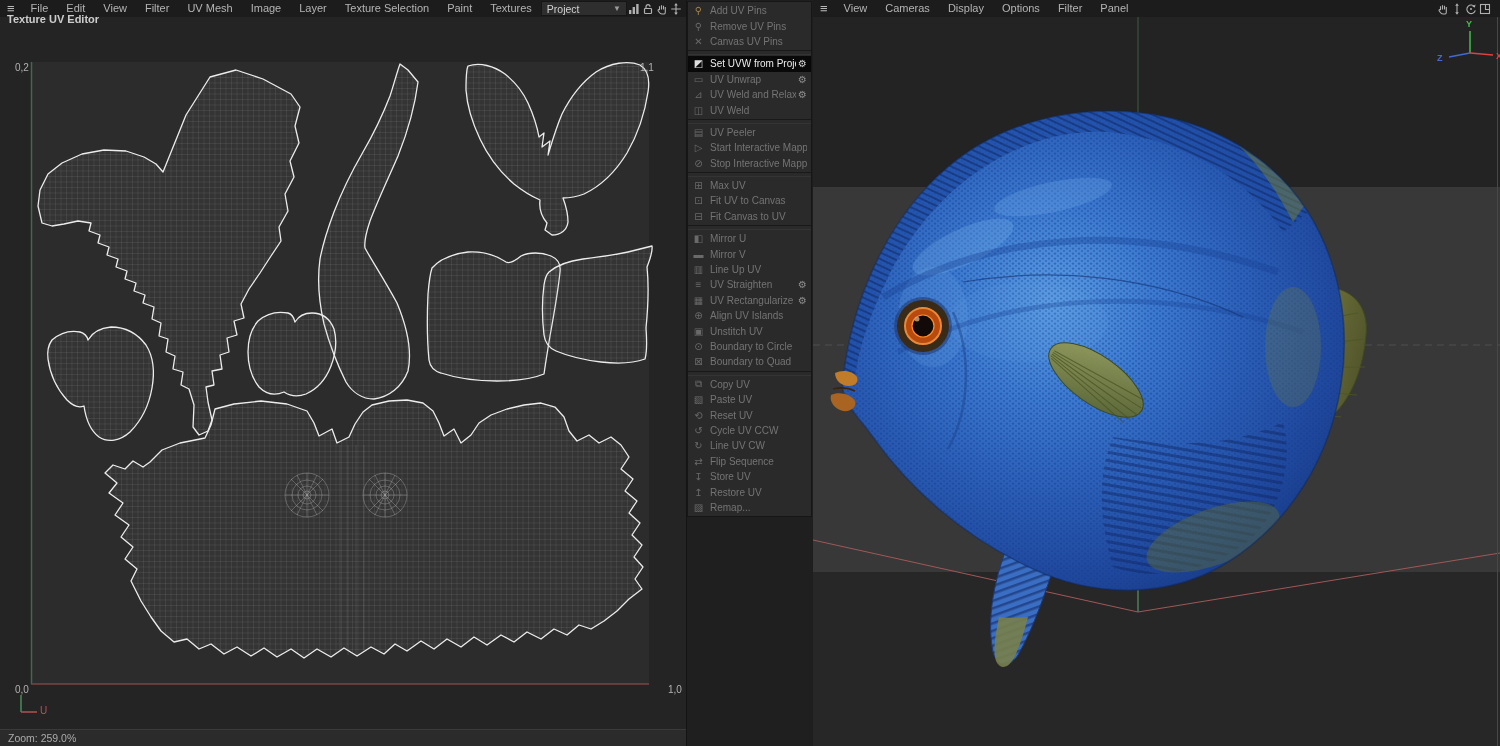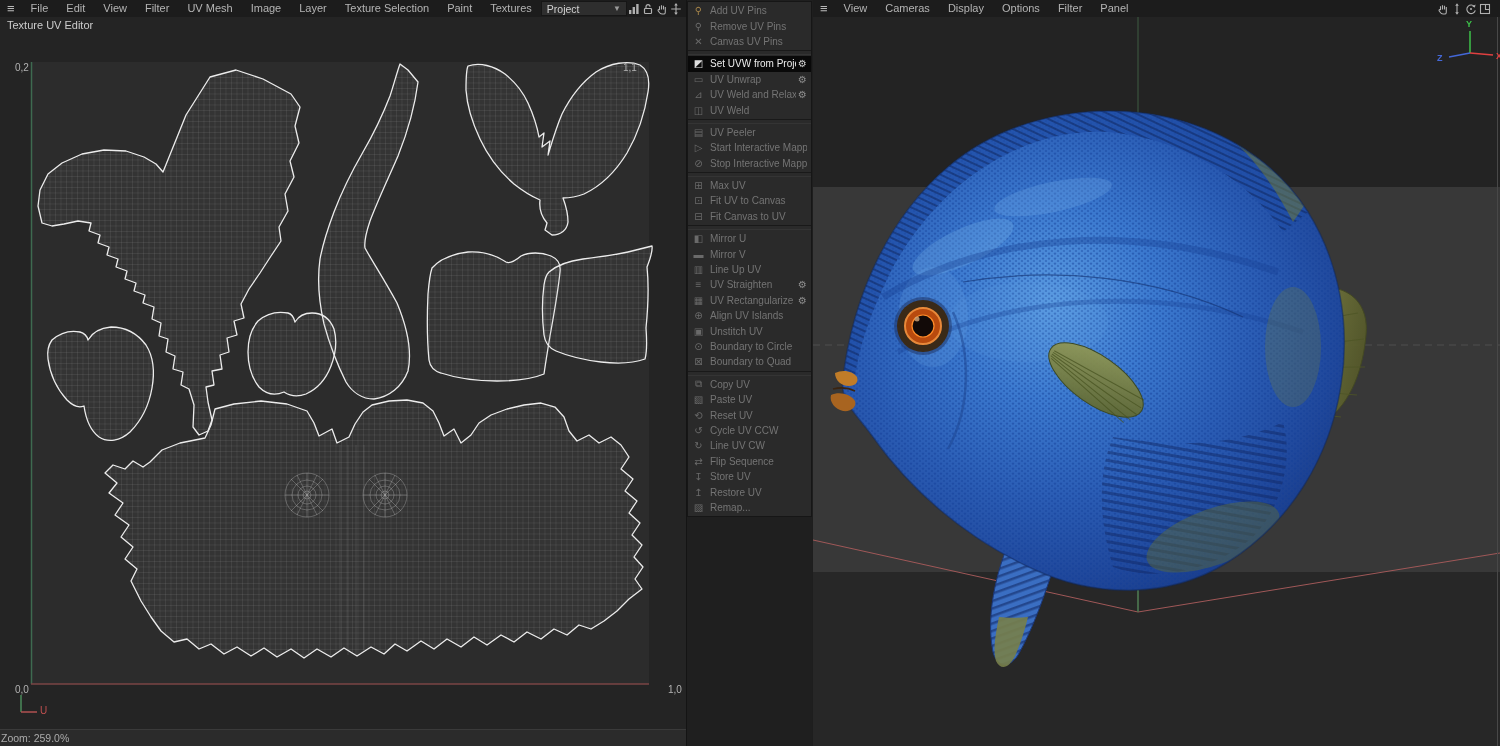--- a/index.html
+++ b/index.html
@@ -11,25 +11,25 @@
   .pane-left{position:absolute;left:0;top:0;width:686px;height:746px;background:#242424;border-right:1px solid #141414;}
   .menubar{position:absolute;top:0;left:0;right:0;height:17px;background:#1c1c1c;display:flex;align-items:center;}
   .burger{color:#b8b8b8;font-size:13px;padding:0 7px;line-height:17px;}
   .menu-items{display:flex;align-items:flex-end;height:17px;}
   .menu-item{padding:0 9px;font-size:11px;color:#b4b4b4;line-height:17px;white-space:nowrap;}
   .right-tools{margin-left:auto;display:flex;align-items:center;padding-right:8px;}
   .dropdown{background:#2e2e2e;border:1px solid #161616;width:74px;height:13px;display:flex;align-items:center;
     justify-content:space-between;padding:0 5px;font-size:10.5px;color:#d0d0d0;}
   .dropdown .chev{font-size:8px;color:#9a9a9a;}
   .tbtn{width:14px;height:14px;display:flex;align-items:center;justify-content:center;}
-  .tab-label{position:absolute;top:19px;left:7px;font-weight:normal;font-size:11px;color:#cdcdcd;}
+  .tab-label{position:absolute;top:13px;left:7px;font-weight:bold;font-size:11px;color:#cdcdcd;}
   .uv-svg{position:absolute;left:0;top:0;}
   .corner{position:absolute;font-size:10px;color:#b2b2b2;}
   .statusbar{position:absolute;left:0;bottom:0;width:686px;height:17px;background:#2b2b2b;border-top:1px solid #3a3a3a;
-    font-size:10.5px;color:#ababab;line-height:17px;padding-left:1px;box-sizing:border-box;}
+    font-size:10.5px;color:#ababab;line-height:17px;padding-left:8px;box-sizing:border-box;}
 
   
   .mid-strip{position:absolute;left:687px;top:0;width:125px;height:746px;background:#1f1f1f;}
   .uv-menu{position:absolute;top:1px;left:0;width:123px;background:#2a2a2a;border:1px solid #161616;padding:1px 0;}
   .uv-row{height:15.4px;display:flex;align-items:center;padding:0 4px;}
   .ric{width:13px;font-size:10px;color:#6a6a6a;text-align:center;margin-right:5px;flex:none;}
   .rlabel{flex:1;font-size:10px;color:#747474;white-space:nowrap;overflow:hidden;}
   .rgear{color:#8d8d8d;font-size:10px;flex:none;padding-left:2px;}
   .uv-row.selected{background:#090909;}
   .uv-row.selected .rlabel{color:#ececec;}
@@ -181,21 +181,21 @@
               <path d="M6,1.2 L6,10.8 M1.2,6 L10.8,6" fill="none"></path>
               <path d="M6,0 L4.2,2.4 H7.8 Z M6,12 L4.2,9.6 H7.8 Z" fill="#b0b0b0" stroke="none"></path>
             </svg>
         </span>
       </div>
     </div>
 
     <div class="tab-label">Texture UV Editor</div>
 
     <span class="corner" style="left:15px;top:62px;">0,2</span>
-    <span class="corner" style="left:623px;top:62px;">1,1</span>
+    <span class="corner" style="left:640px;top:62px;">1,1</span>
     <span class="corner" style="left:15px;top:684px;">0,0</span>
     <span class="corner" style="left:632px;top:684px;margin-left:36px;">1,0</span>
     <span class="corner" style="left:40px;top:705px;color:#c05050;">U</span>
 
     <div class="statusbar">
       <span>Zoom: 259.0%</span>
     </div>
   </div>
 
   <div class="mid-strip">

